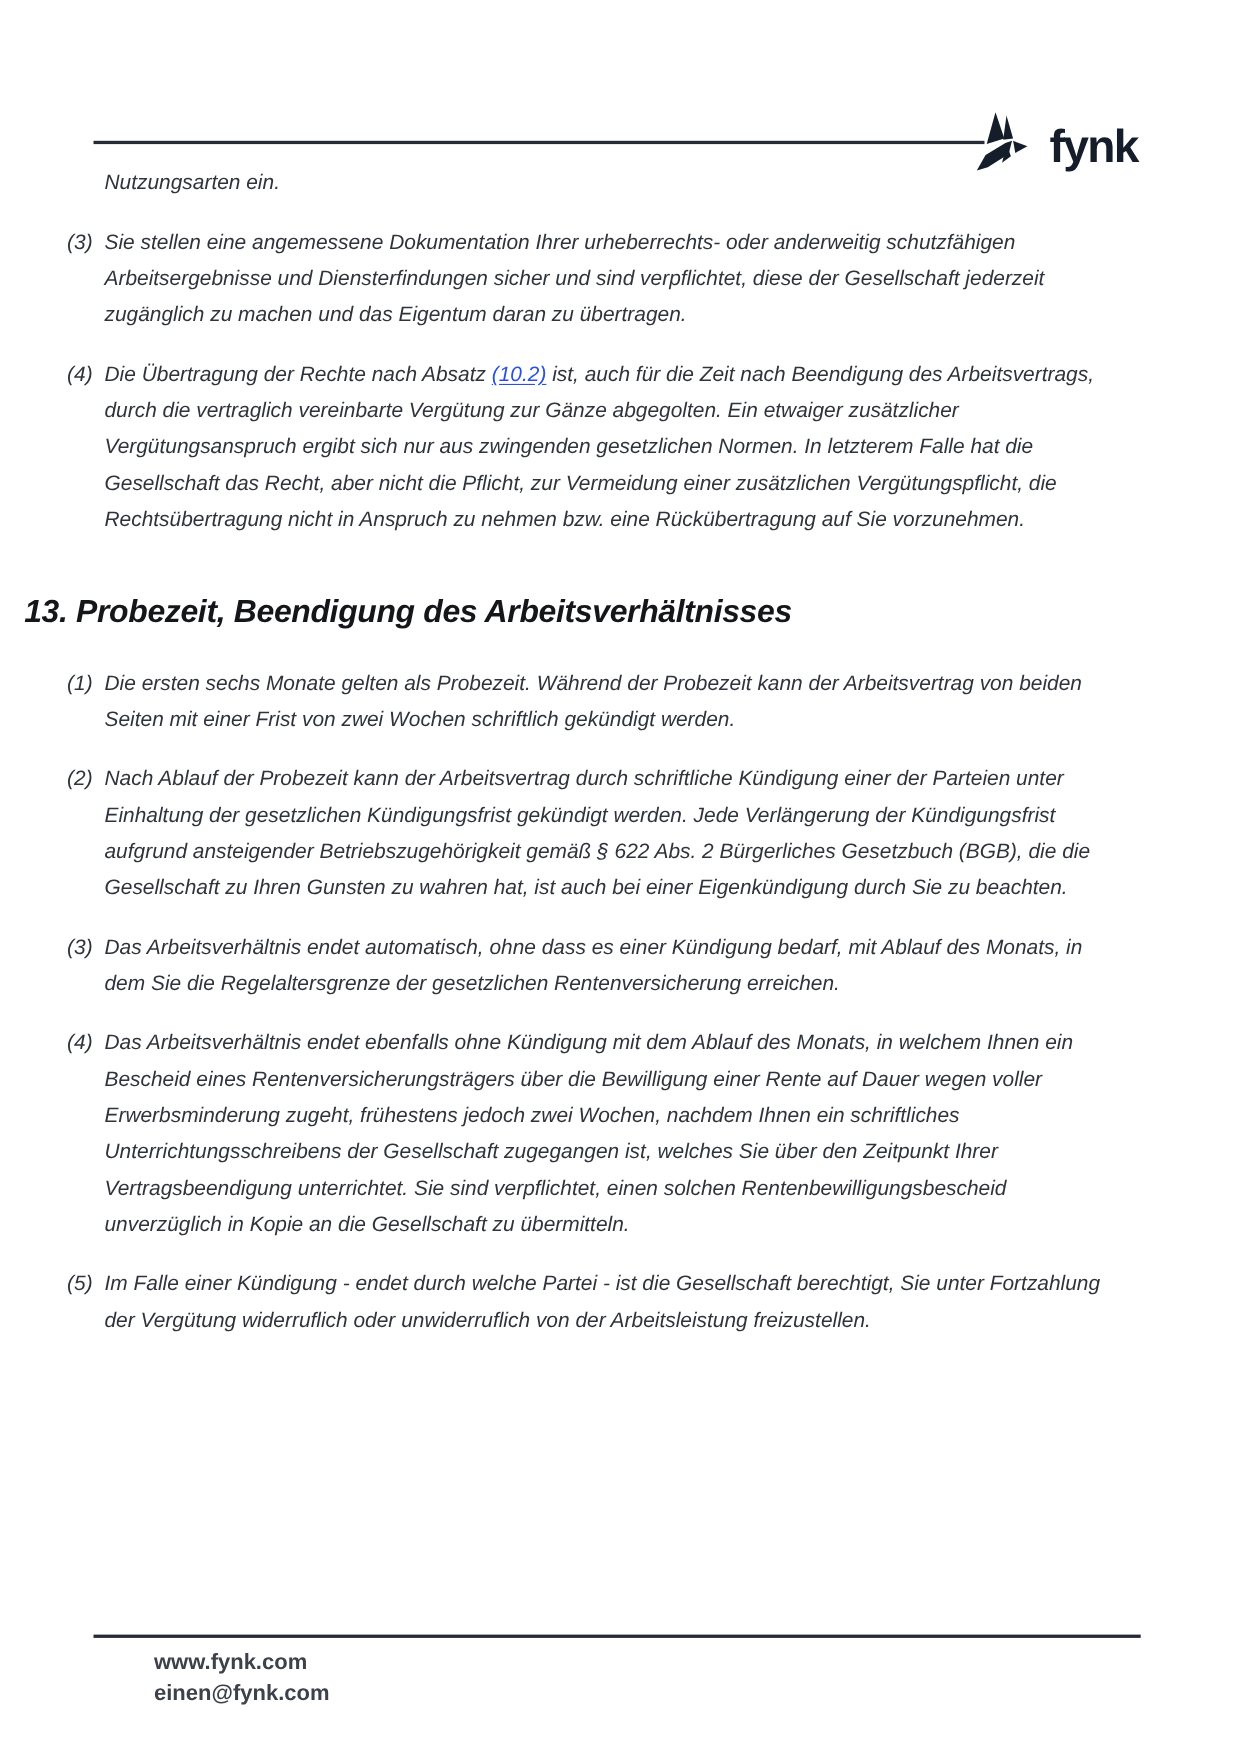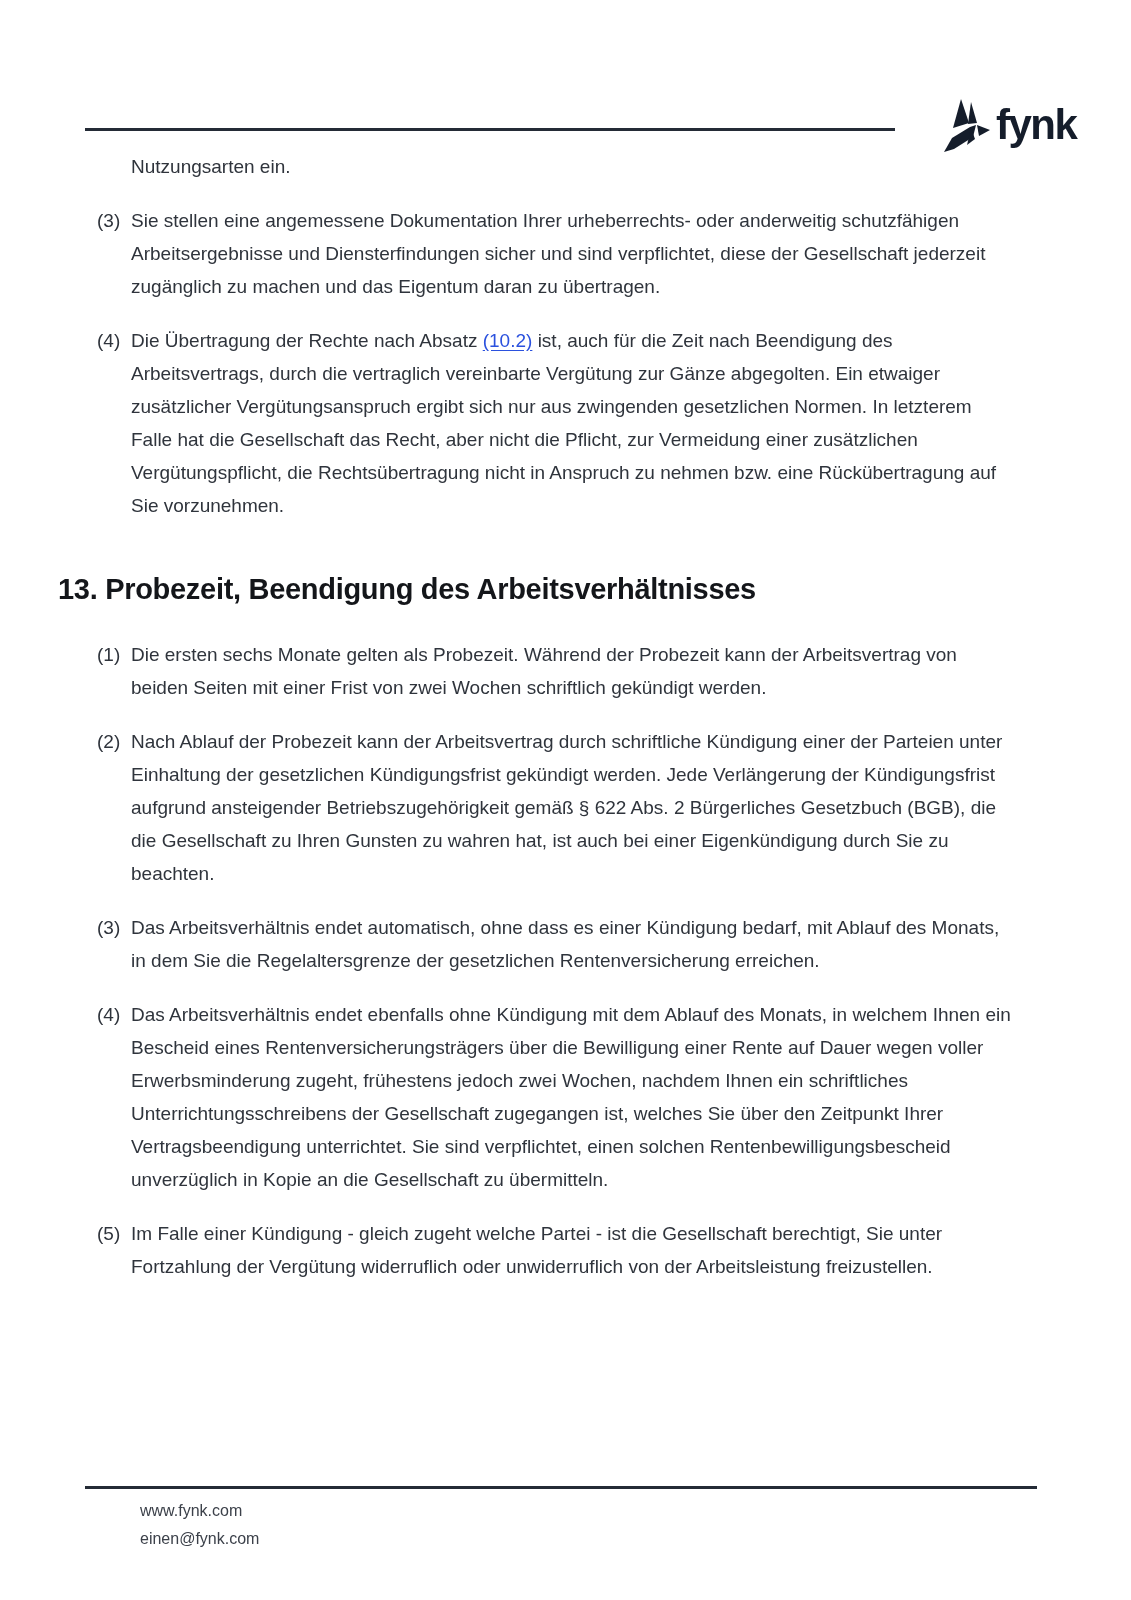--- a/index.html
+++ b/index.html
@@ -18,32 +18,32 @@
     font-family:"Liberation Sans","DejaVu Sans",sans-serif;
     color:var(--text);
     overflow:hidden;
   }
   
   .header-rule{
     position:absolute;top:128px;left:85px;width:810px;height:3px;
     background:var(--rule);
   }
   .logo{
-    position:absolute;top:96px;left:940px;width:140px;height:64px;
-    display:flex;align-items:center;gap:4px;
+    position:absolute;top:96px;left:884px;width:140px;height:64px;
+    display:flex;align-items:flex-end;gap:18px;
   }
   .logo svg{display:block;}
   .wordmark{
     font-size:42px;font-weight:700;color:var(--brand);
     letter-spacing:-1.5px;line-height:1;padding-bottom:6px;
   }
   
   .content{
-    padding:150px 118px 0 97px;
-    font-size:19px;line-height:33px;
+    padding:150px 118px 0 61px;
+    font-size:19px;line-height:33px;font-style:italic;
   }
   .continuation{
     margin-left:34px;
     margin-bottom:21px;
   }
   .para{
     display:flex;
     margin-bottom:21px;
   }
   .para-num{
@@ -62,21 +62,21 @@
     font-weight:700;color:var(--heading);
     letter-spacing:-0.3px;
   }
   
   .footer-rule{
     position:absolute;top:1486px;left:85px;width:952px;height:3px;
     background:var(--rule);
   }
   .footer-text{
     position:absolute;top:1497px;left:140px;
-    font-size:16px;line-height:28px;color:var(--muted);
+    font-size:20px;line-height:28px;color:var(--muted);font-weight:bold;
   }
 </style>
 </head>
 <body>
 
 <div class="header-rule"></div>
 
 <div class="logo">
   <span>
     <svg width="52" height="58" viewBox="0 0 52 58" aria-hidden="true">
@@ -123,21 +123,21 @@
     <div class="para-text">Das Arbeitsverhältnis endet automatisch, ohne dass es einer Kündigung bedarf, mit Ablauf des Monats, in dem Sie die Regelaltersgrenze der gesetzlichen Rentenversicherung erreichen.</div>
   </div>
 
   <div class="para">
     <span class="para-num">(4)</span>
     <div class="para-text">Das Arbeitsverhältnis endet ebenfalls ohne Kündigung mit dem Ablauf des Monats, in welchem Ihnen ein Bescheid eines Rentenversicherungsträgers über die Bewilligung einer Rente auf Dauer wegen voller Erwerbsminderung zugeht, frühestens jedoch zwei Wochen, nachdem Ihnen ein schriftliches Unterrichtungsschreibens der Gesellschaft zugegangen ist, welches Sie über den Zeitpunkt Ihrer Vertragsbeendigung unterrichtet. Sie sind verpflichtet, einen solchen Rentenbewilligungsbescheid unverzüglich in Kopie an die Gesellschaft zu übermitteln.</div>
   </div>
 
   <div class="para">
     <span class="para-num">(5)</span>
-    <div class="para-text">Im Falle einer Kündigung - gleich zugeht welche Partei - ist die Gesellschaft berechtigt, Sie unter Fortzahlung der Vergütung widerruflich oder unwiderruflich von der Arbeitsleistung freizustellen.</div>
+    <div class="para-text">Im Falle einer Kündigung - endet durch welche Partei - ist die Gesellschaft berechtigt, Sie unter Fortzahlung der Vergütung widerruflich oder unwiderruflich von der Arbeitsleistung freizustellen.</div>
   </div>
 
 </div>
 
 <div class="footer-rule"></div>
 <div class="footer-text">
   <div>www.fynk.com</div>
   <div>einen@fynk.com</div>
 </div>
 

